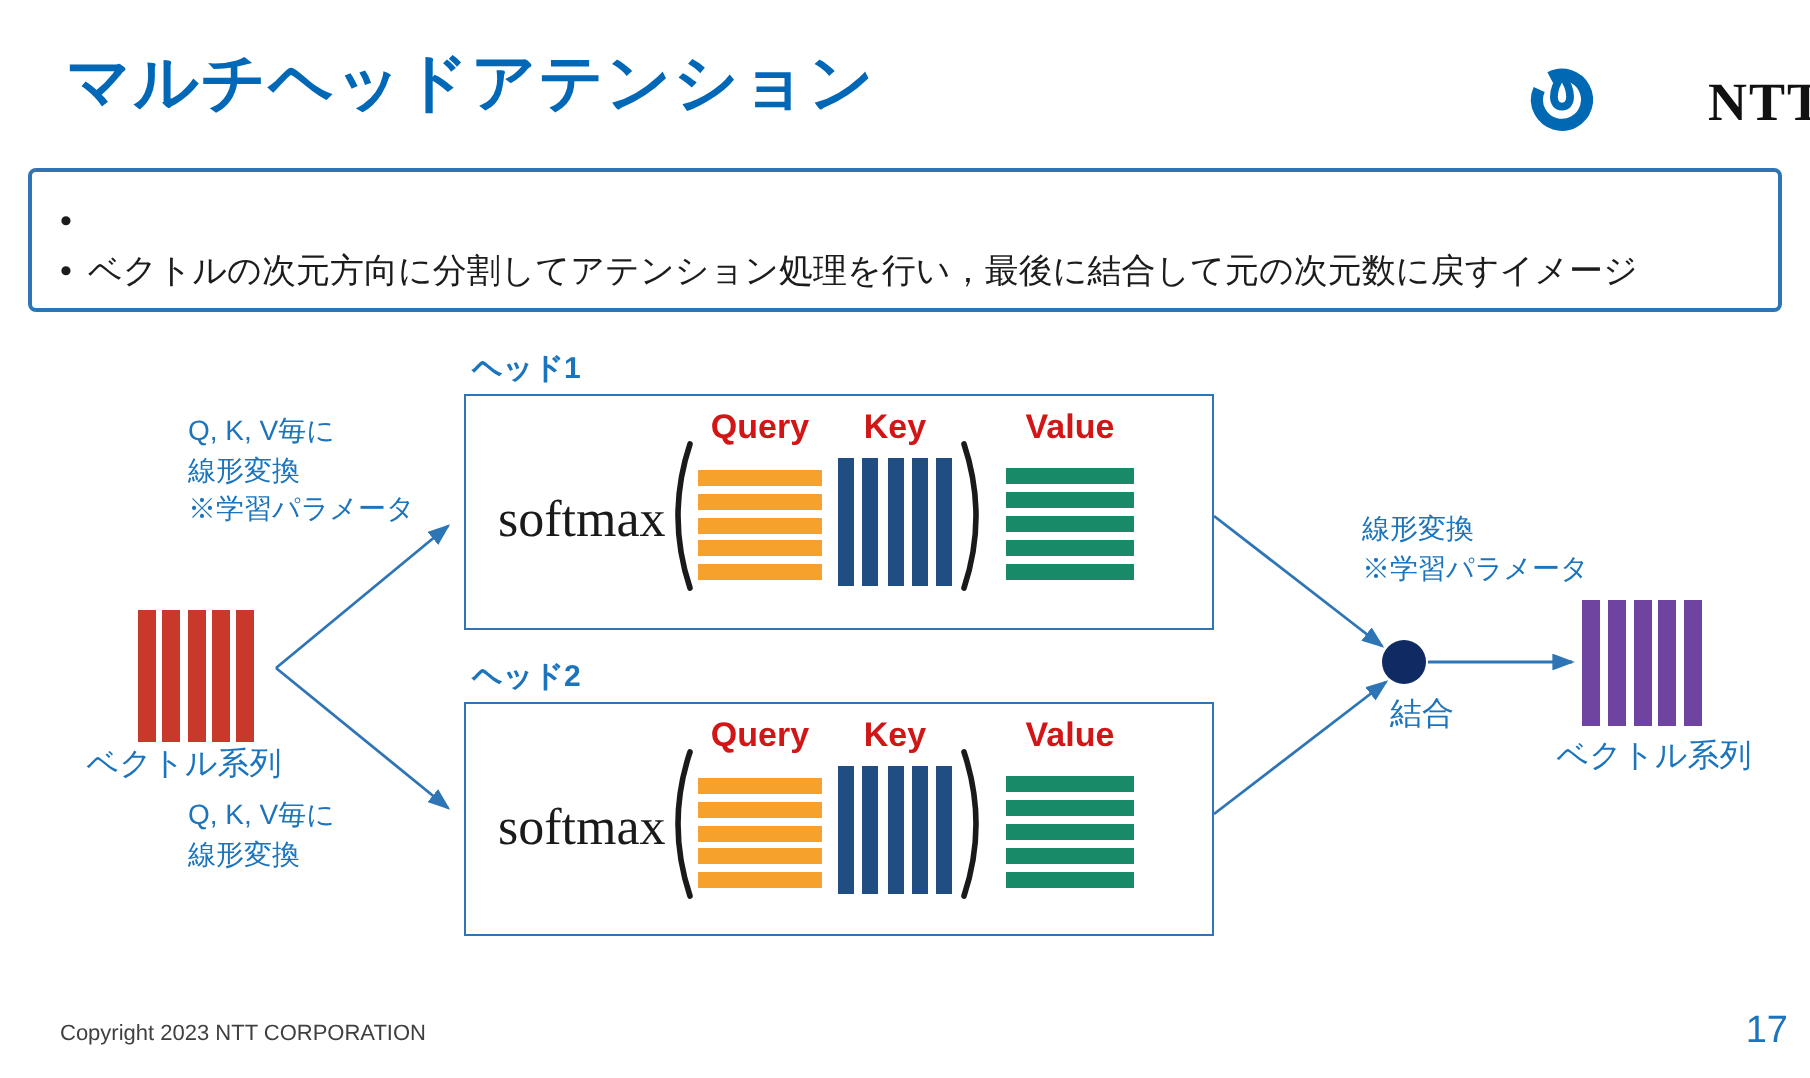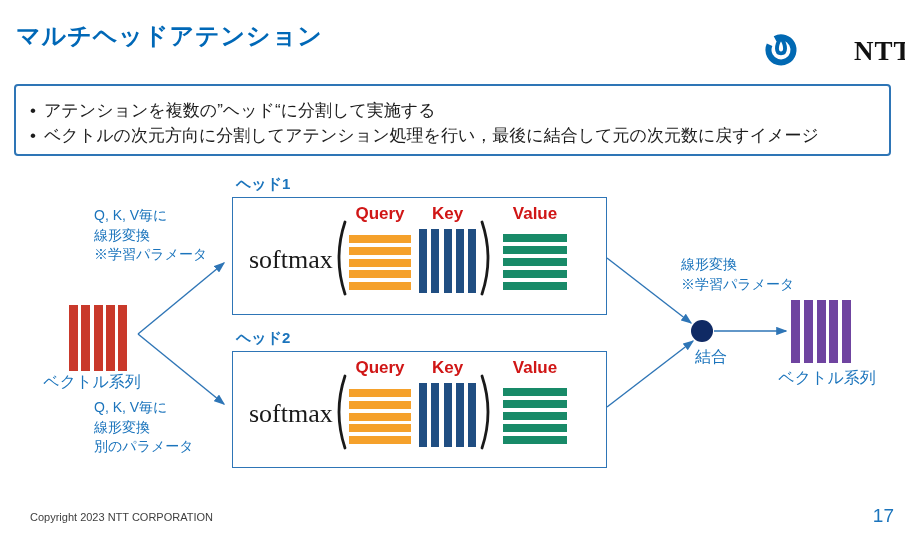--- a/index.html
+++ b/index.html
@@ -3,21 +3,21 @@
 <meta charset="utf-8">
 <style>
   html,body{margin:0;padding:0;background:#888;}
   .slide{
     position:relative; width:905px; height:539px; background:#ffffff;
     font-family:"Liberation Sans", sans-serif; overflow:hidden; margin:0 auto;
   }
   .abs{position:absolute;}
   
   .title{
-    left:16px; top:20px; font-size:24px; font-weight:bold;
+    left:33px; top:20px; font-size:32px; font-weight:bold;
     color:var(--title-blue); letter-spacing:1px; white-space:nowrap;
   }
   
   .logo-mark{left:762px; top:28px;}
   .logo-text{
     left:854px; top:36px; font-family:"Liberation Serif", serif;
     font-weight:bold; font-size:27px; color:#111; letter-spacing:1px;
   }
   
   .summary-box{
@@ -71,21 +71,20 @@
 
   <svg class="abs logo-mark" width="38" height="42" viewBox="0 0 44 46">
     <circle cx="22" cy="24" r="14.5" fill="none" stroke="#0169b3" stroke-width="7" stroke-dasharray="81 10.2" transform="rotate(-118 22 24)"></circle>
     <path d="M22 10 C 15.5 19, 16 28, 22 28 C 28 28, 28.5 19, 22 10" fill="none" stroke="#0169b3" stroke-width="4.5" stroke-linejoin="round"></path>
   </svg>
   <div class="abs logo-text">NTT</div>
 
   <div class="abs summary-box">
     <div class="bullet">
       <span class="dot">•</span>
-      <span>アテンションを複数の”ヘッド“に分割して実施する</span>
     </div>
     <div class="bullet">
       <span class="dot">•</span>
       <span>ベクトルの次元方向に分割してアテンション処理を行い，最後に結合して元の次元数に戻すイメージ</span>
     </div>
   </div>
 
   <svg class="abs arrows" width="905" height="539" viewBox="0 0 905 539">
     <defs>
       <marker id="ah" viewBox="0 0 8 6" refX="7" refY="3" markerWidth="8" markerHeight="6" orient="auto">
@@ -110,21 +109,20 @@
 
   <div class="abs note" style="left:94px; top:206px; width:144px;">
     <div>Q, K, V毎に</div>
     <div>線形変換</div>
     <div>※学習パラメータ</div>
   </div>
 
   <div class="abs note" style="left:94px; top:398px; width:144px;">
     <div>Q, K, V毎に</div>
     <div>線形変換</div>
-    <div>別のパラメータ</div>
   </div>
 
   <div class="abs head-label" style="left:236px; top:175px;">ヘッド1</div>
   <div class="abs head-box" style="left:232px; top:197px;">
     <div class="abs softmax">softmax</div>
     <svg class="abs" style="left:98px; top:22px;" width="17" height="76" viewBox="0 0 17 76">
       <path d="M14 2 Q 2 38 14 74" stroke="#1a1a1a" stroke-width="2.8" fill="none" stroke-linecap="round"></path>
     </svg>
     <div class="abs qkv-label" style="left:112px; top:6px; width:70px;">Query</div>
     <div class="abs hbars" style="left:116px; top:37px; width:62px; height:55px;">

